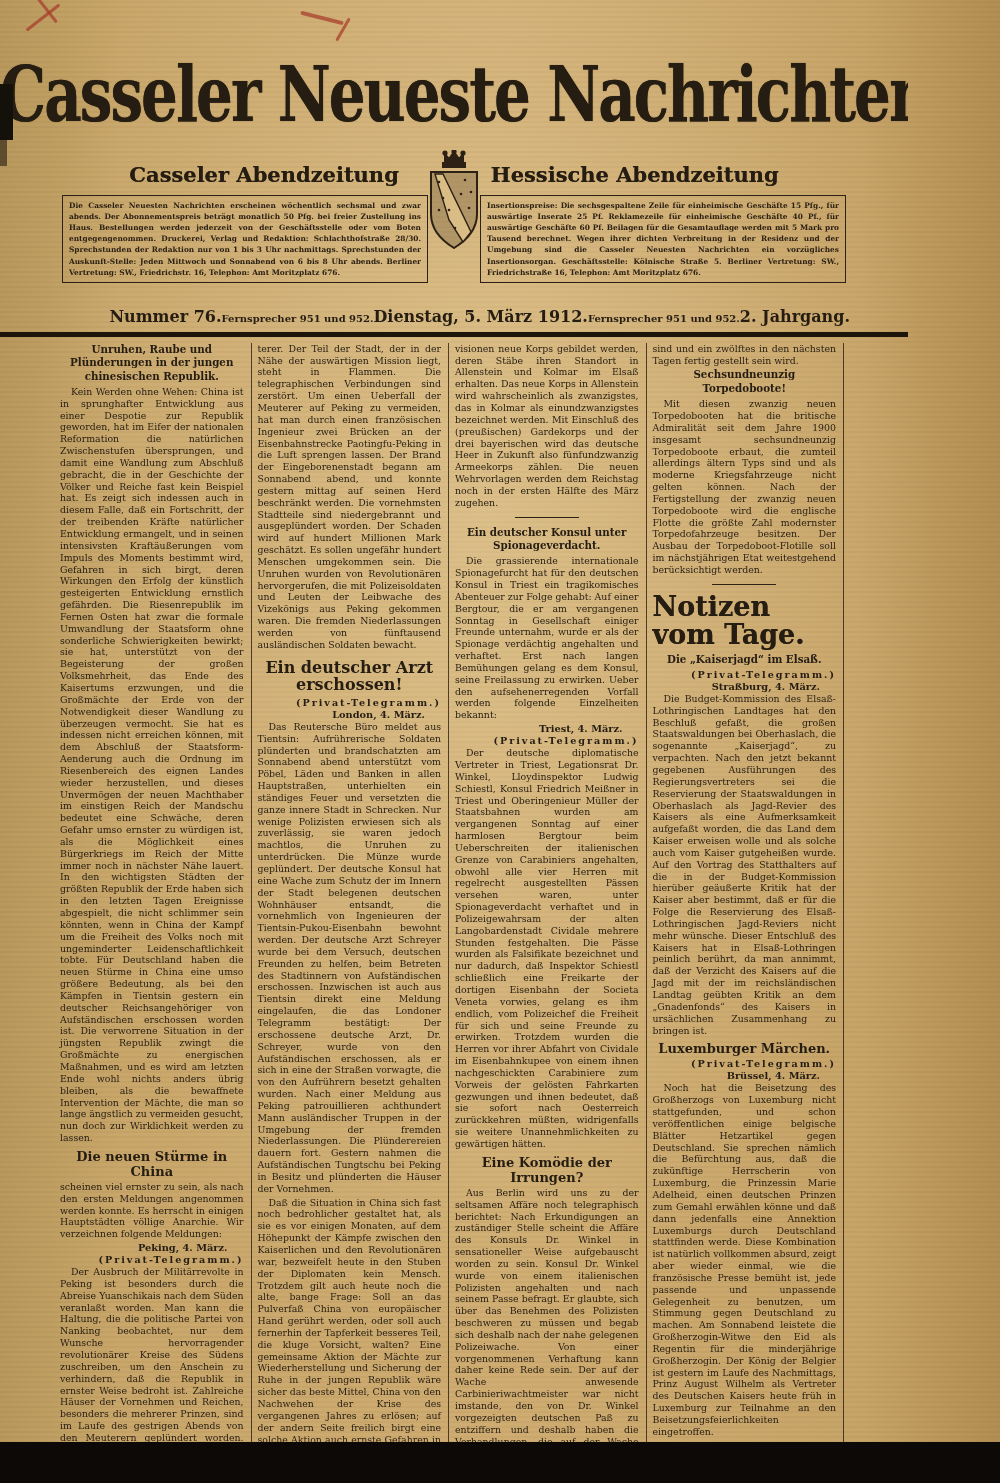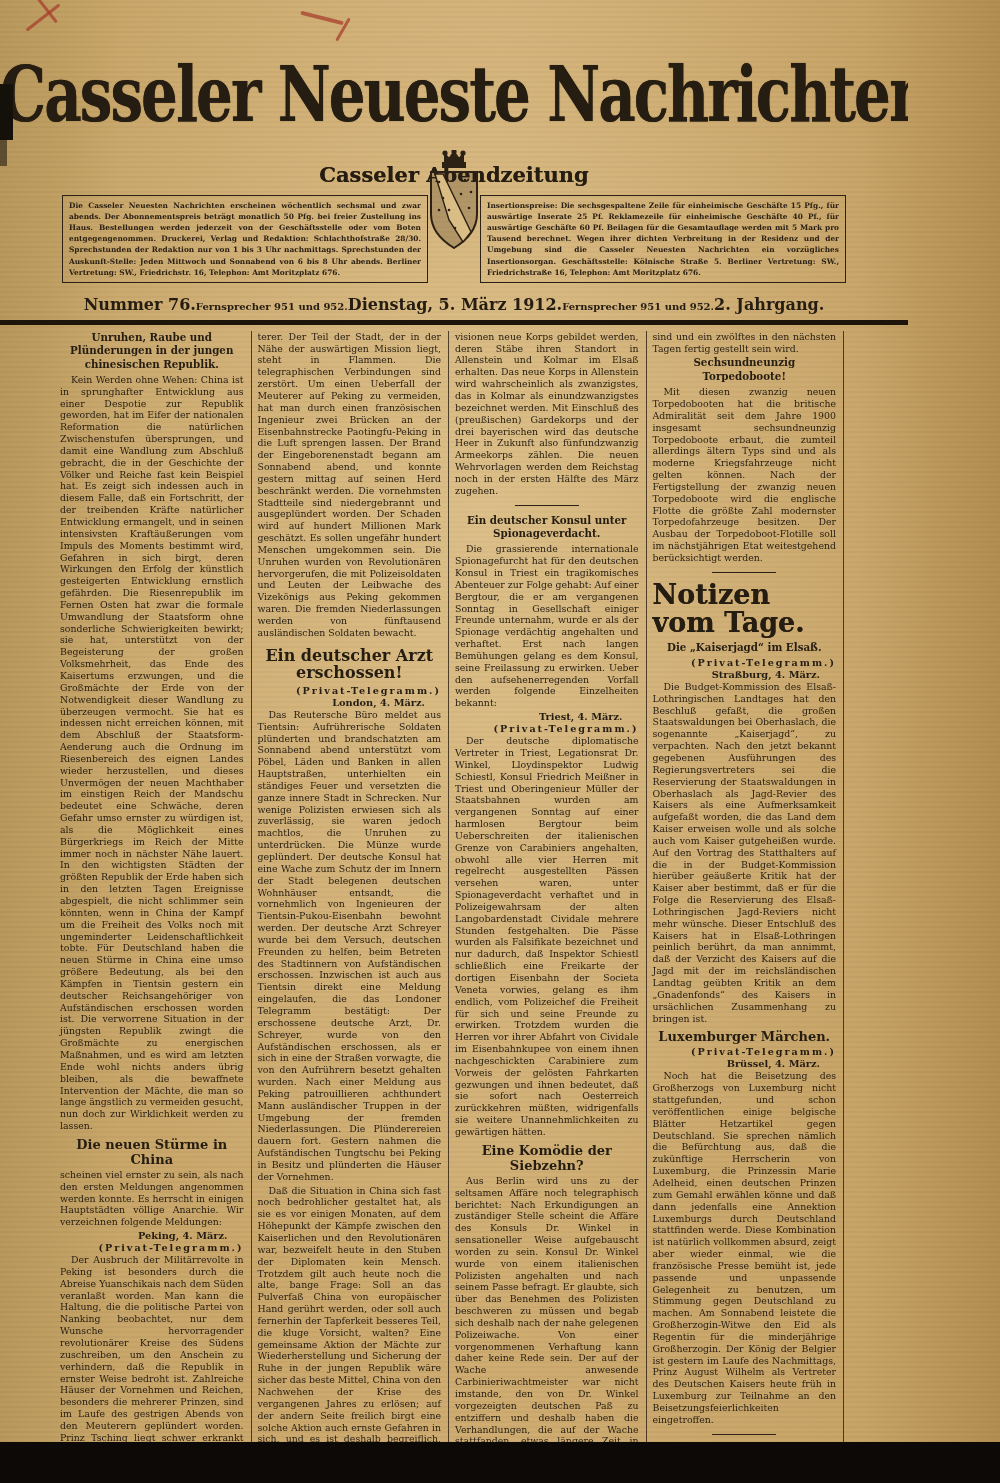--- a/index.html
+++ b/index.html
@@ -34,22 +34,22 @@
   .mast-sub{position:relative;margin-top:44px;display:flex;justify-content:center;gap:92px;align-items:flex-start;}
   .edition{font-weight:bold;font-size:21px;white-space:nowrap;text-shadow:0 0 .4px rgba(30,20,8,.8);}
   .crest{position:absolute;left:50%;top:-12px;transform:translateX(-50%);z-index:3;}
 
   .infoboxes{display:flex;justify-content:space-between;padding:0 62px;margin-top:8px;}
   .infobox{
     width:352px;border:1.5px solid #2c2114;padding:4px 6px;
     font-size:7.4px;line-height:1.5;text-align:justify;font-weight:bold;color:#2c2114;
   }
   .dateline-row{
-    display:flex;justify-content:center;align-items:baseline;
-    padding:0 58px;margin-top:12px;border-bottom:5px solid #1d140a;padding-bottom:6px;
+    display:flex;justify-content:flex-end;align-items:baseline;
+    padding:0 58px;margin-top:24px;border-bottom:5px solid #1d140a;padding-bottom:6px;
   }
   .dl-big{font-weight:bold;font-size:16px;}
   .dl-small{font-weight:bold;font-size:10px;}
 
   
   .cols{display:flex;padding:6px 64px 0 54px;height:1142px;overflow:hidden;}
   .col{flex:1 1 0;padding:0 7px 0 6px;border-right:1px solid rgba(44,30,16,.8);overflow:hidden;}
   .blk{color:#261d12;}
   .h1a{font-size:23px;font-weight:bold;text-align:center;line-height:1.04;margin:2px 0 4px;text-shadow:0 0 .5px rgba(30,20,8,.85);}
   .h1b{font-size:27px;font-weight:bold;text-align:left;line-height:1.05;margin:8px 0 3px;text-shadow:0 0 .5px rgba(30,20,8,.85);}
@@ -65,20 +65,21 @@
 </style>
 </head>
 <body>
 
 <div class="paper">
 
   <div class="mast">
     <span class="mast-title">Casseler Neueste Nachrichten</span>
     <div class="mast-sub">
       <span class="edition">Casseler Abendzeitung</span>
+      <span class="edition">Hessische Abendzeitung</span>
       <span class="crest">
         <svg width="58" height="104" viewBox="0 0 58 104" xmlns="http://www.w3.org/2000/svg">
           <g stroke="#2c2114" fill="none" stroke-width="2">
             <path d="M20 12 L20 4 L24 9 L29 2 L34 9 L38 4 L38 12 Z" fill="#2c2114"></path>
             <circle cx="20" cy="3" r="1.6" fill="#2c2114"></circle>
               <circle cx="29" cy="1.6" r="1.6" fill="#2c2114"></circle>
               <circle cx="38" cy="3" r="1.6" fill="#2c2114"></circle>
             <rect x="18" y="13" width="22" height="4" fill="#2c2114"></rect>
             <path d="M6 22 L52 22 L52 64 Q52 84 29 98 Q6 84 6 64 Z" fill="rgba(44,33,20,.22)"></path>
             <path d="M10 24 L24 70 L38 92 L46 82 L18 24 Z" fill="#d9bd85" stroke-width="1.4"></path>
@@ -131,21 +132,21 @@
         <div class="blk p">Daß die Situation in China sich fast noch bedrohlicher gestaltet hat, als sie es vor einigen Monaten, auf dem Höhepunkt der Kämpfe zwischen den Kaiserlichen und den Revolutionären war, bezweifelt heute in den Stuben der Diplomaten kein Mensch. Trotzdem gilt auch heute noch die alte, bange Frage: Soll an das Pulverfaß China von europäischer Hand gerührt werden, oder soll auch fernerhin der Tapferkeit besseres Teil, die kluge Vorsicht, walten? Eine gemeinsame Aktion der Mächte zur Wiederherstellung und Sicherung der Ruhe in der jungen Republik wäre sicher das beste Mittel, China von den Nachwehen der Krise des vergangenen Jahres zu erlösen; auf der andern Seite freilich birgt eine solche Aktion auch ernste Gefahren in sich, und es ist deshalb begreiflich, daß sich nach den unliebsamen Erfahrungen mit der internationalen Kriegsexpedition gegen die Boxer (wenig erfreulichen Angedenkens) die in China interessierten Mächte nur ungern zu einem Schritt herbeilassen, der unter Umständen allerlei peinliche Konsequenzen haben kann. Die Notwendigkeit irgend eines Eingreifens wird den Mächten allerdings kaum erspart bleiben, denn die Sturmzeichen aus dem Fernen Osten offenbaren besser als die klangvollen Reden der neuen Machthaber, wie es um die Zukunft des chinesischen Riesenreichs in Wirklichkeit bestellt ist. China durchlebt zurzeit die Unruhe-Periode der Frühlingsstürme, und wenn diese Sturmzeit den eben zum Leben erwachten Keim einer gesunden Entwicklung vernichtet, ist das Dasein Chinas als selbständiger Staat ernstlich in Frage gestellt und ... die „Gelbe Gefahr“ pocht ans Tor Europens!  F. H.</div>
       </div>
       <div class="col">
         <div class="blk cont">visionen neue Korps gebildet werden, deren Stäbe ihren Standort in Allenstein und Kolmar im Elsaß erhalten. Das neue Korps in Allenstein wird wahrscheinlich als zwanzigstes, das in Kolmar als einundzwanzigstes bezeichnet werden. Mit Einschluß des (preußischen) Gardekorps und der drei bayerischen wird das deutsche Heer in Zukunft also fünfundzwanzig Armeekorps zählen. Die neuen Wehrvorlagen werden dem Reichstag noch in der ersten Hälfte des März zugehen.</div>
         <div class="blk divider"></div>
         <div class="blk sh">Ein deutscher Konsul unter Spionageverdacht.</div>
         <div class="blk p">Die grassierende internationale Spionagefurcht hat für den deutschen Konsul in Triest ein tragikomisches Abenteuer zur Folge gehabt: Auf einer Bergtour, die er am vergangenen Sonntag in Gesellschaft einiger Freunde unternahm, wurde er als der Spionage verdächtig angehalten und verhaftet. Erst nach langen Bemühungen gelang es dem Konsul, seine Freilassung zu erwirken. Ueber den aufsehenerregenden Vorfall werden folgende Einzelheiten bekannt:</div>
         <div class="blk dl">Triest, 4. März.</div>
         <div class="blk tg">(Privat-Telegramm.)</div>
         <div class="blk p">Der deutsche diplomatische Vertreter in Triest, Legationsrat Dr. Winkel, Lloydinspektor Ludwig Schiestl, Konsul Friedrich Meißner in Triest und Oberingenieur Müller der Staatsbahnen wurden am vergangenen Sonntag auf einer harmlosen Bergtour beim Ueberschreiten der italienischen Grenze von Carabiniers angehalten, obwohl alle vier Herren mit regelrecht ausgestellten Pässen versehen waren, unter Spionageverdacht verhaftet und in Polizeigewahrsam der alten Langobardenstadt Cividale mehrere Stunden festgehalten. Die Pässe wurden als Falsifikate bezeichnet und nur dadurch, daß Inspektor Schiestl schließlich eine Freikarte der dortigen Eisenbahn der Societa Veneta vorwies, gelang es ihm endlich, vom Polizeichef die Freiheit für sich und seine Freunde zu erwirken. Trotzdem wurden die Herren vor ihrer Abfahrt von Cividale im Eisenbahnkupee von einem ihnen nachgeschickten Carabiniere zum Vorweis der gelösten Fahrkarten gezwungen und ihnen bedeutet, daß sie sofort nach Oesterreich zurückkehren müßten, widrigenfalls sie weitere Unannehmlichkeiten zu gewärtigen hätten.</div>
-        <div class="blk sh2">Eine Komödie der Siebzehn?</div>
+        <div class="blk sh2">Eine Komödie der Irrungen?</div>
         <div class="blk p">Aus Berlin wird uns zu der seltsamen Affäre noch telegraphisch berichtet: Nach Erkundigungen an zuständiger Stelle scheint die Affäre des Konsuls Dr. Winkel in sensationeller Weise aufgebauscht worden zu sein. Konsul Dr. Winkel wurde von einem italienischen Polizisten angehalten und nach seinem Passe befragt. Er glaubte, sich über das Benehmen des Polizisten beschweren zu müssen und begab sich deshalb nach der nahe gelegenen Polizeiwache. Von einer vorgenommenen Verhaftung kann daher keine Rede sein. Der auf der Wache anwesende Carbinieriwachtmeister war nicht imstande, den von Dr. Winkel vorgezeigten deutschen Paß zu entziffern und deshalb haben die Verhandlungen, die auf der Wache stattfanden, etwas längere Zeit in Anspruch genommen, als dies sonst unter andern Umständen der Fall gewesen wäre. Das Berliner Auswärtige Amt, das die Angelegenheit genau geprüft hat, hat keine Veranlassung gehabt, irgend welche Vorstellungen in Rom zu erheben.</div>
         <div class="blk divider"></div>
       </div>
       <div class="col">
         <div class="blk cont">sind und ein zwölftes in den nächsten Tagen fertig gestellt sein wird.</div>
         <div class="blk sh">Sechsundneunzig Torpedoboote!</div>
         <div class="blk p">Mit diesen zwanzig neuen Torpedobooten hat die britische Admiralität seit dem Jahre 1900 insgesamt sechsundneunzig Torpedoboote erbaut, die zumteil allerdings ältern Typs sind und als moderne Kriegsfahrzeuge nicht gelten können. Nach der Fertigstellung der zwanzig neuen Torpedoboote wird die englische Flotte die größte Zahl modernster Torpedofahrzeuge besitzen. Der Ausbau der Torpedoboot-Flotille soll im nächstjährigen Etat weitestgehend berücksichtigt werden.</div>
         <div class="blk divider"></div>
         <div class="blk h1b">Notizen vom Tage.</div>
         <div class="blk sh">Die „Kaiserjagd“ im Elsaß.</div>

